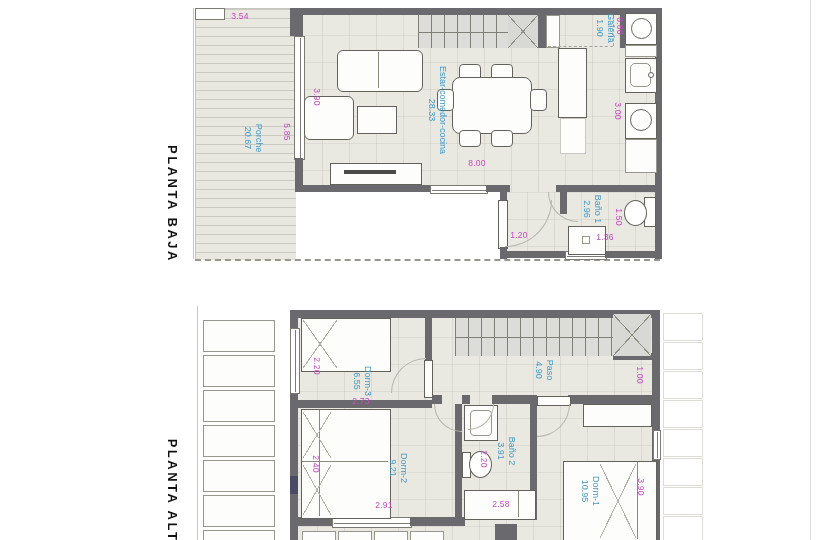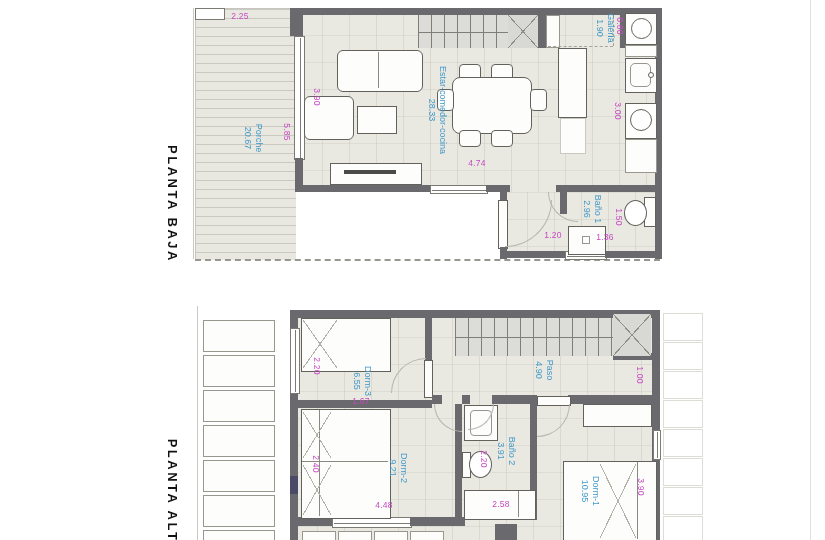--- a/index.html
+++ b/index.html
@@ -109,39 +109,39 @@
   <div class="e furn" style="left:491px;top:130px;width:20px;height:15px;border-radius:4px"></div>
 
   <div class="e furn" style="left:644px;top:197px;width:10px;height:28px"></div>
   <div class="e oval" style="left:624px;top:200px;width:21px;height:24px"></div>
   <div class="e furn" style="left:568px;top:226px;width:36px;height:27px"></div>
   <div class="e lite" style="left:582px;top:236px;width:6px;height:6px"></div>
 
   <div class="e arcbr" style="left:505px;top:200px;width:46px;height:46px"></div>
   <div class="e arcbl" style="left:548px;top:192px;width:29px;height:29px"></div>
 
-  <div class="e dim" style="left:240px;top:16px">2.25</div>
+  <div class="e dim" style="left:240px;top:16px">3.54</div>
   <div class="e room" style="left:253px;top:138px">
     <div>Porche</div>
     <div>20.67</div>
   </div>
   <div class="e dim v" style="left:287px;top:132px">5.85</div>
   <div class="e dim v" style="left:317px;top:97px">3.90</div>
   <div class="e room" style="left:437px;top:110px">
     <div>Estar-comedor-cocina</div>
     <div>28.33</div>
   </div>
-  <div class="e dim" style="left:477px;top:163px">4.74</div>
+  <div class="e dim" style="left:477px;top:163px">8.00</div>
   <div class="e room" style="left:605px;top:28px">
     <div>Galería</div>
     <div>1.90</div>
   </div>
   <div class="e dim v" style="left:620px;top:26px">0.80</div>
   <div class="e dim v" style="left:618px;top:111px">3.00</div>
-  <div class="e dim" style="left:553px;top:235px">1.20</div>
+  <div class="e dim" style="left:519px;top:235px">1.20</div>
   <div class="e room" style="left:592px;top:209px">
     <div>Baño 1</div>
     <div>2.96</div>
   </div>
   <div class="e dim v" style="left:619px;top:217px">1.50</div>
   <div class="e dim" style="left:605px;top:237px">1.36</div>
 
   <div class="e ptitle" style="left:172px;top:496px">PLANTA ALTA</div>
   <div class="e edge" style="left:197px;top:306px;width:1px;height:234px"></div>
 
@@ -216,32 +216,32 @@
   <div class="e faint" style="left:663px;top:429px;width:38px;height:26px"></div>
   <div class="e faint" style="left:663px;top:458px;width:38px;height:26px"></div>
   <div class="e faint" style="left:663px;top:487px;width:38px;height:26px"></div>
   <div class="e faint" style="left:663px;top:516px;width:38px;height:26px"></div>
 
   <div class="e dim v" style="left:317px;top:366px">2.20</div>
   <div class="e room" style="left:362px;top:381px">
     <div>Dorm-3</div>
     <div>6.55</div>
   </div>
-  <div class="e dim" style="left:361px;top:401px">1.67</div>
+  <div class="e dim" style="left:361px;top:401px">2.73</div>
   <div class="e room" style="left:544px;top:370px">
     <div>Paso</div>
     <div>4.90</div>
   </div>
   <div class="e dim v" style="left:640px;top:375px">1.00</div>
   <div class="e dim v" style="left:316px;top:464px">2.40</div>
   <div class="e room" style="left:398px;top:468px">
     <div>Dorm-2</div>
     <div>9.21</div>
   </div>
-  <div class="e dim" style="left:384px;top:505px">4.48</div>
+  <div class="e dim" style="left:384px;top:505px">2.91</div>
   <div class="e room" style="left:506px;top:451px">
     <div>Baño 2</div>
     <div>3.91</div>
   </div>
   <div class="e dim v" style="left:484px;top:459px">2.20</div>
   <div class="e dim" style="left:501px;top:504px">2.58</div>
   <div class="e room" style="left:590px;top:491px">
     <div>Dorm-1</div>
     <div>10.95</div>
   </div>

